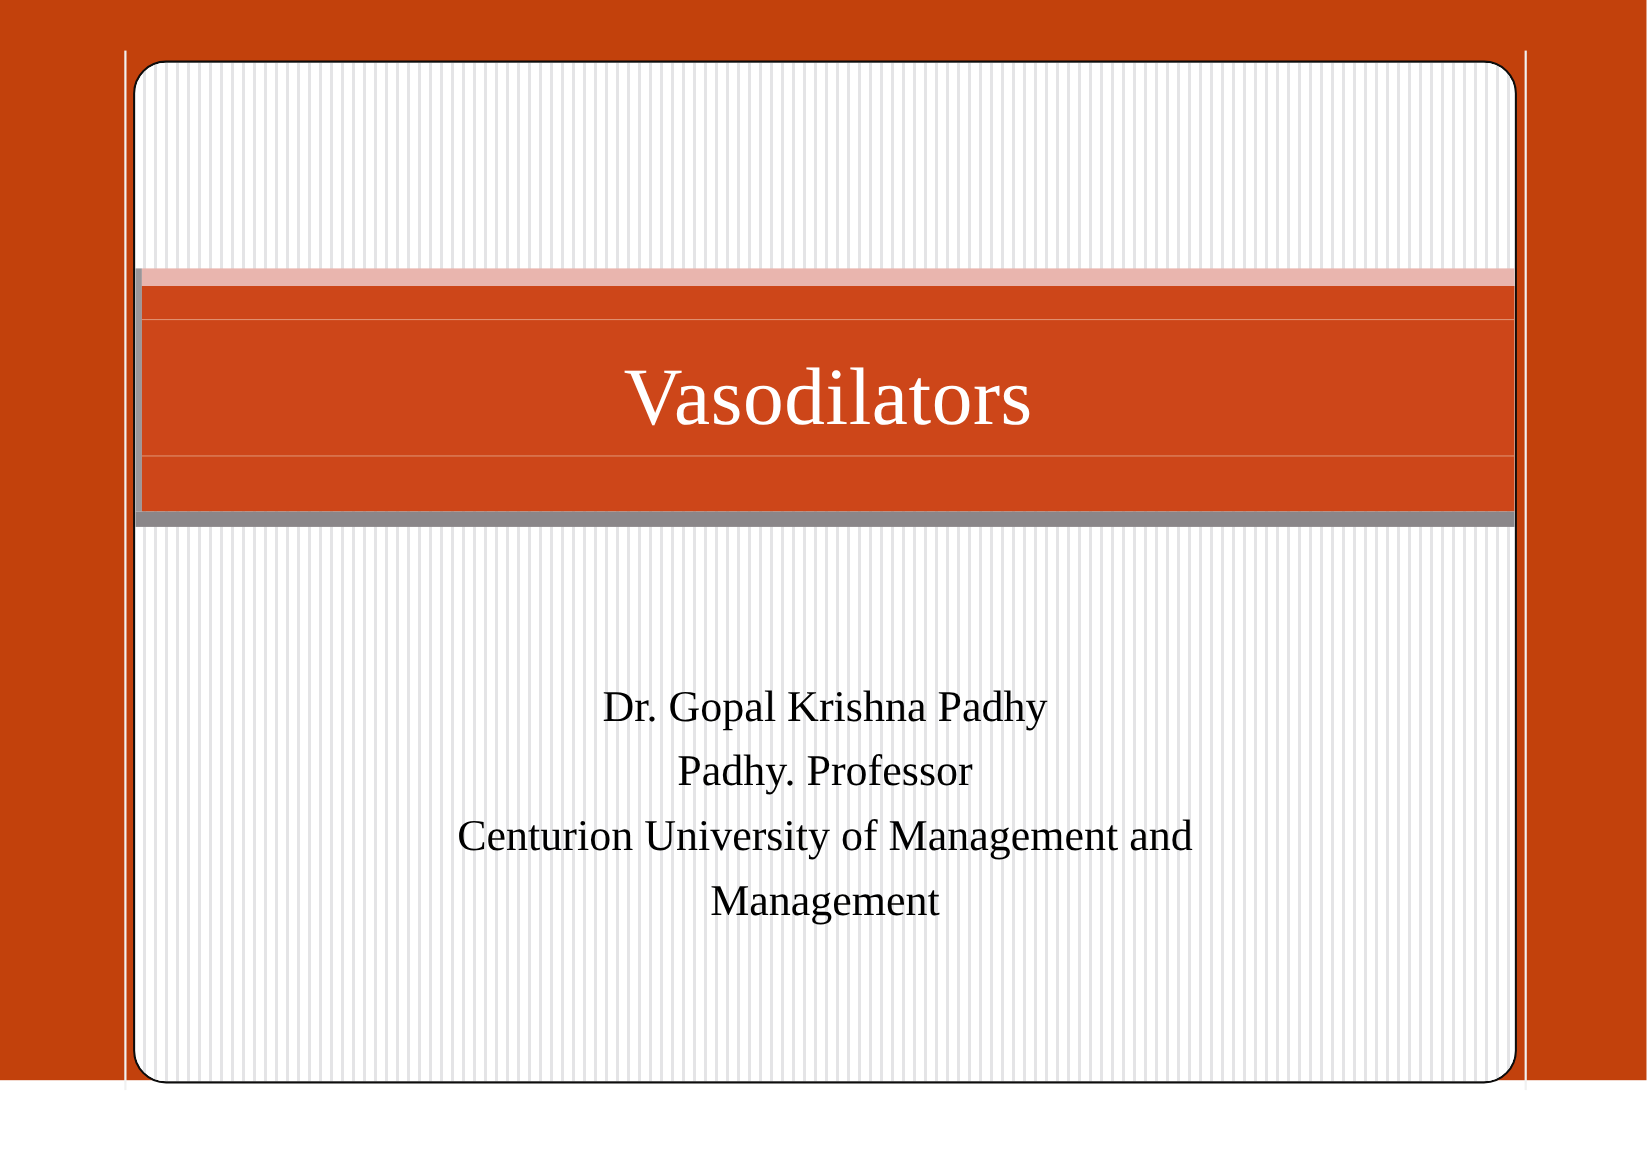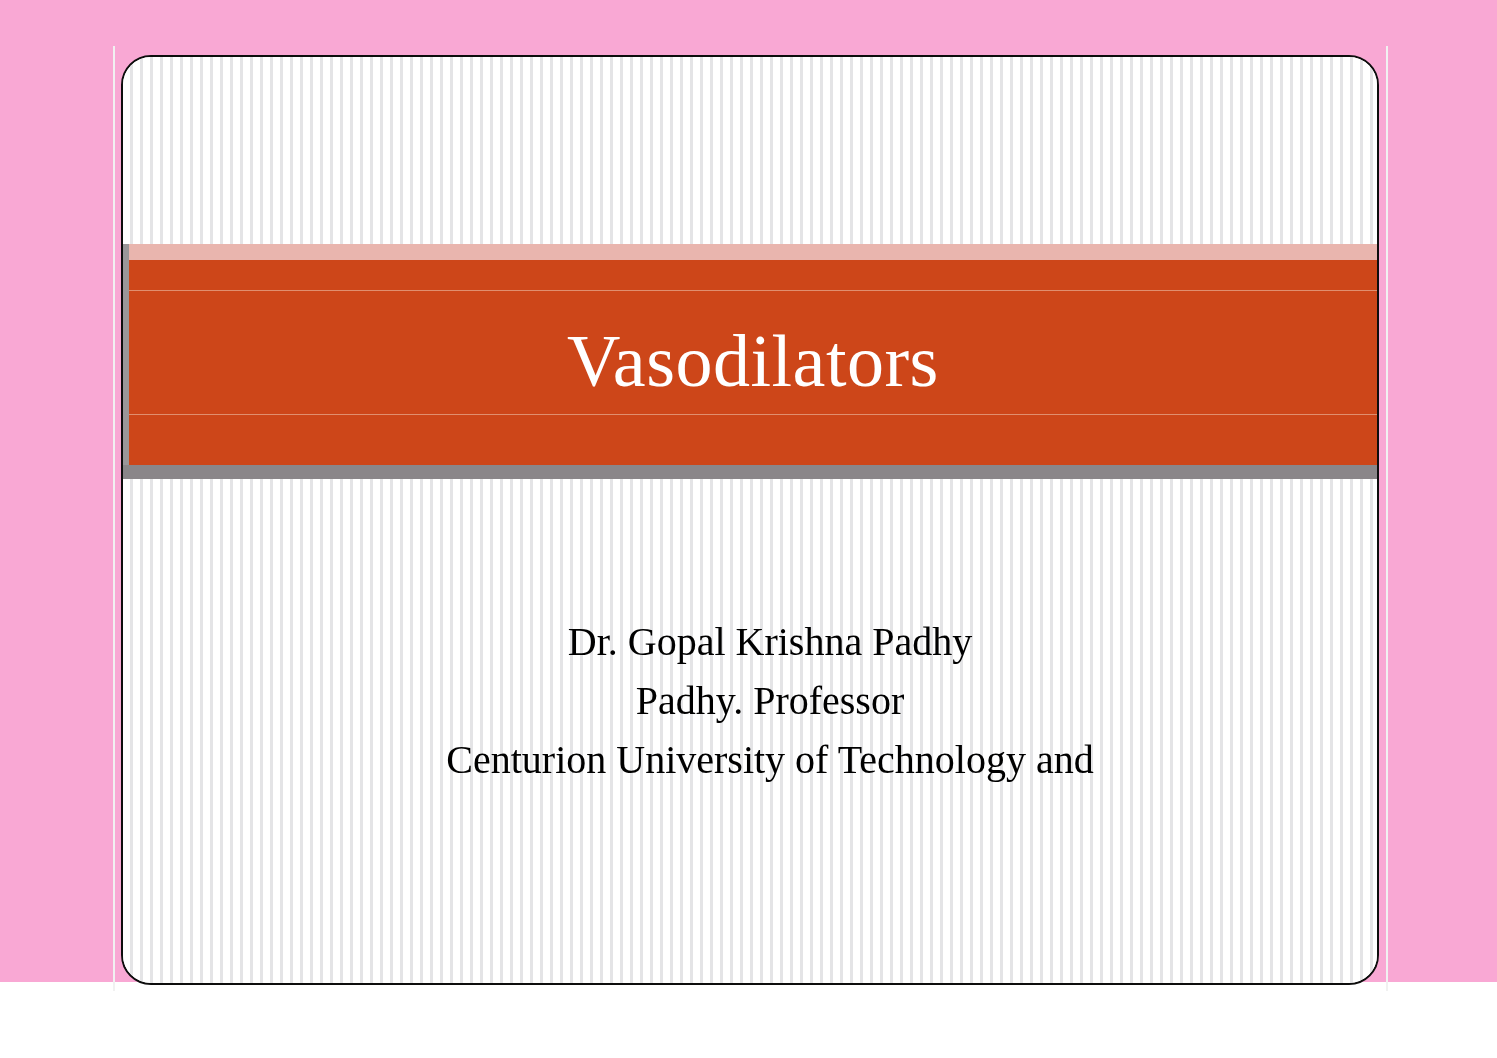--- a/index.html
+++ b/index.html
@@ -11,21 +11,21 @@
     width: 1497px;
     height: 1058px;
     overflow: hidden;
     font-family: "Liberation Serif", "DejaVu Serif", serif;
   }
 
   .slide-canvas {
     position: relative;
     width: 1497px;
     height: 982px;
-    background: #f9a8d4;
+    background: #c2410c;
   }
 
   
   .slide-page {
     position: absolute;
     left: 121px;
     top: 55px;
     width: 1258px;
     height: 930px;
     border: 2px solid #0d0d0d;
@@ -150,21 +150,20 @@
   .subtitle-block {
     position: absolute;
     left: 0px;
     top: 555px;
     width: 1254px;
     text-align: center;
     color: #000000;
     font-size: 40px;
     line-height: 59px;
     font-family: "Liberation Serif", "DejaVu Serif", serif;
-    padding-left: 20px;
   }
   .subtitle-line {
     display: block;
     white-space: nowrap;
   }
 </style>
 </head>
 <body>
 
 <div class="slide-canvas">
@@ -182,17 +181,18 @@
       <div class="banner-orange"></div>
       <div class="banner-rule top"></div>
       <div class="banner-rule bottom"></div>
       <div class="banner-gray"></div>
       <div class="banner-title">Vasodilators</div>
     </div>
 
     <div class="subtitle-block">
       <span class="subtitle-line">Dr. Gopal Krishna Padhy</span>
       <span class="subtitle-line">Padhy. Professor</span>
-      <span class="subtitle-line">Centurion University of Technology and</span>
+      <span class="subtitle-line">Centurion University of Management and</span>
+      <span class="subtitle-line">Management</span>
     </div>
 
   </div>
 </div>
 
 </body></html>

